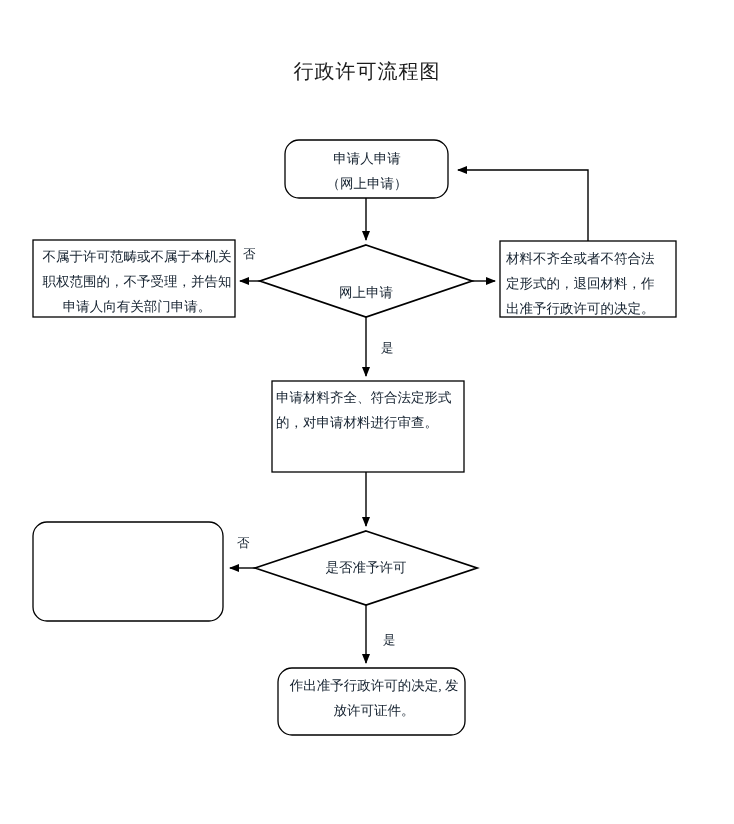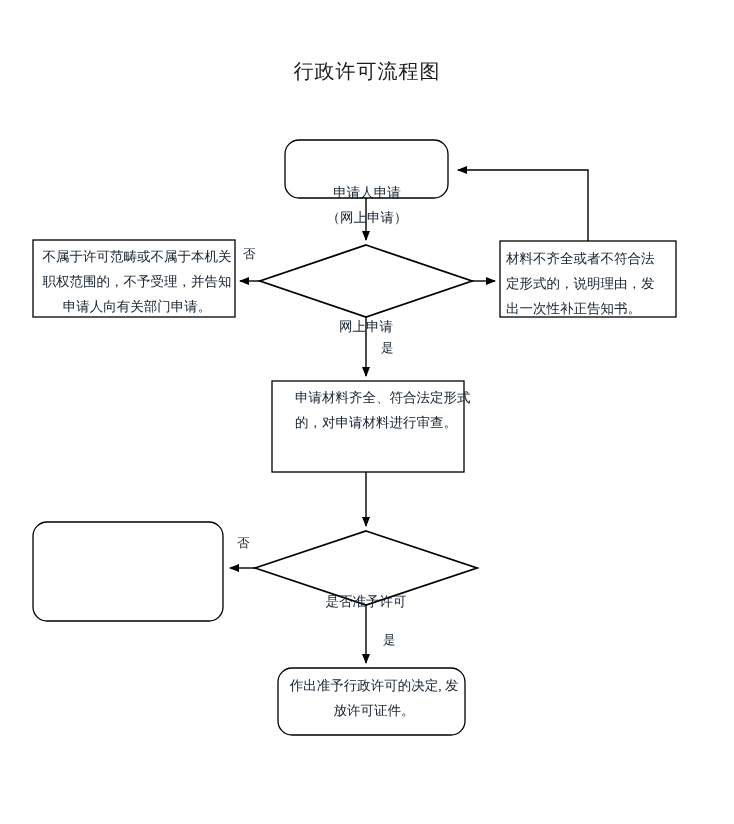--- a/index.html
+++ b/index.html
@@ -59,34 +59,33 @@
   .node-text {
     position: absolute;
     font-size: 13.5px;
     line-height: 25px;
     color: #13202e;
     font-family: "Liberation Serif", "DejaVu Serif", serif;
     white-space: pre-wrap;
   }
   .node-text.centered {
     text-align: center;
-    margin-top: 34px;
   }
   .edge-label {
     position: absolute;
     font-size: 12.5px;
     color: #13202e;
     font-family: "Liberation Serif", "DejaVu Serif", serif;
   }
   
   #n-apply-text      { left: 289px; top: 146px; width: 156px; }
   #n-reject-text     { left: 42px;  top: 244px; width: 190px; text-align: center; }
   #n-return-text     { left: 506px; top: 246px; width: 160px; }
   #n-accept-text     { left: 296px; top: 280px; width: 140px; }
-  #n-review-text     { left: 276px; top: 385px; width: 184px; margin-left: 19px; }
+  #n-review-text     { left: 276px; top: 385px; width: 184px; }
   #n-refuse-text     { left: 42px;  top: 529px; width: 178px; }
   #n-permit-q-text   { left: 296px; top: 555px; width: 140px; }
   #n-grant-text      { left: 289px; top: 673px; width: 170px; text-align: center; }
   #lbl-no-1   { left: 243px; top: 246px; }
   #lbl-yes-1  { left: 381px; top: 340px; }
   #lbl-no-2   { left: 237px; top: 535px; }
   #lbl-yes-2  { left: 383px; top: 632px; }
 </style>
 </head>
 <body>
@@ -133,21 +132,21 @@
     <line class="conn" x1="255" y1="568" x2="230" y2="568" marker-end="url(#arrowhead)"></line>
 
     <line class="conn" x1="366" y1="605" x2="366" y2="663" marker-end="url(#arrowhead)"></line>
   </svg>
 
   <div class="node-text centered" id="n-apply-text">申请人申请
 （网上申请）</div>
 
   <div class="node-text" id="n-reject-text">不属于许可范畴或不属于本机关职权范围的，不予受理，并告知申请人向有关部门申请。</div>
 
-  <div class="node-text" id="n-return-text">材料不齐全或者不符合法定形式的，说明理由，发出一次性补正告知书。</div>
+  <div class="node-text" id="n-return-text">材料不齐全或者不符合法定形式的，退回材料，作出准予行政许可的决定。</div>
 
   <div class="node-text centered" id="n-accept-text">网上申请</div>
 
   <div class="node-text" id="n-review-text">申请材料齐全、符合法定形式的，对申请材料进行审查。</div>
 
 
   <div class="node-text centered" id="n-permit-q-text">是否准予许可</div>
 
   <div class="node-text" id="n-grant-text">作出准予行政许可的决定, 发放许可证件。</div>
 

